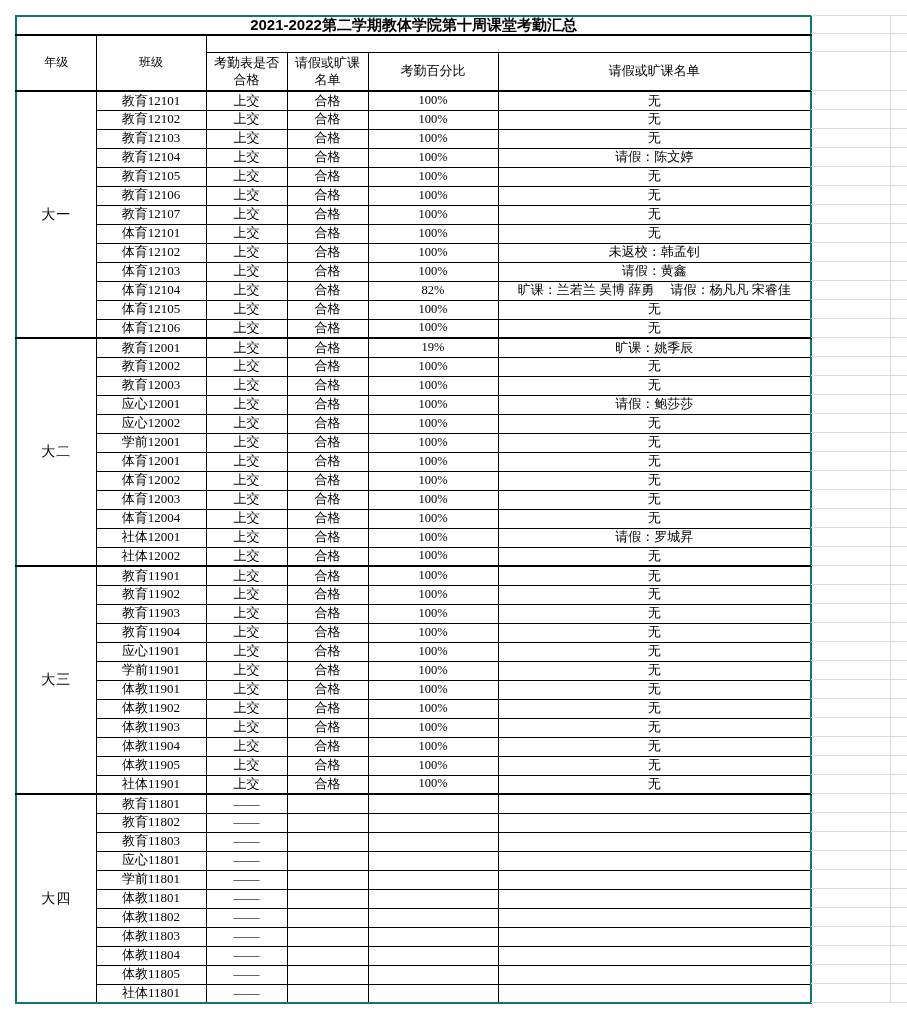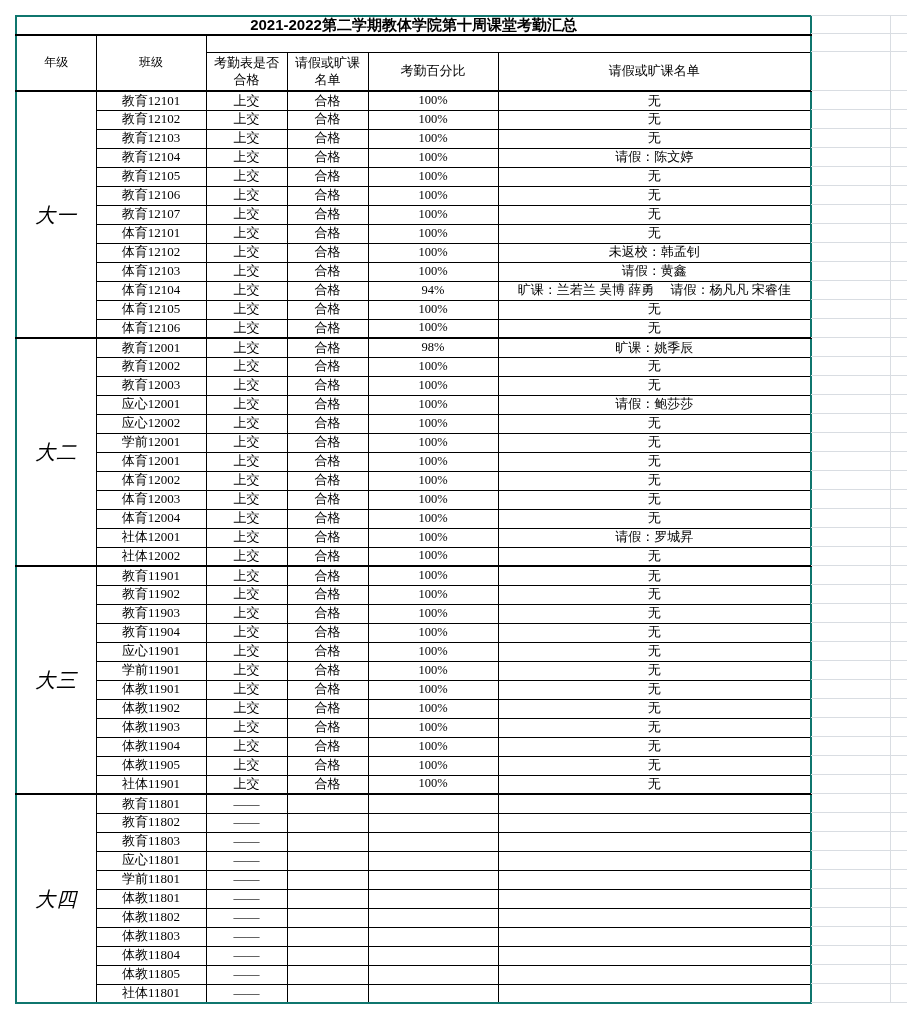--- a/index.html
+++ b/index.html
@@ -20,21 +20,21 @@
   tr.title-row{height:18px;}
   .title-cell{
     font-family:"Liberation Sans","DejaVu Sans",sans-serif;
     font-weight:bold;font-size:15px;border-bottom:2px solid #000;
   }
   tr.spacer-row{height:18px;}
   tr.header-row td{border-bottom:2px solid #000;}
   .head-cell{white-space:normal;font-size:13px;line-height:1.3;padding:0 2px;height:37px;}
   .merge-head{font-size:12px;}
   tr.data{height:19px;}
-  td.grade-cell{font-size:20px;letter-spacing:1px;font-style:italic;}
+  td.grade-cell{font-size:14px;letter-spacing:1px;}
   tr.group-start td{border-top:2px solid #000;text-align:center;}
   td.percent-cell{font-size:12.5px;}
   td.names-cell{font-size:13px;}
   td.paper-cell{font-size:13px;}
   .gridline{position:absolute;background:#d9dde2;}
 </style>
 </head>
 <body>
 
 <div class="sheet">
@@ -131,21 +131,21 @@
           <td class="class-cell">体育12103</td>
           <td class="paper-cell">上交</td>
           <td class="qualified-cell">合格</td>
           <td class="percent-cell">100%</td>
           <td class="names-cell">请假：黄鑫</td>
         </tr>
         <tr class="data">
           <td class="class-cell">体育12104</td>
           <td class="paper-cell">上交</td>
           <td class="qualified-cell">合格</td>
-          <td class="percent-cell">94%</td>
+          <td class="percent-cell">82%</td>
           <td class="names-cell">旷课：兰若兰 吴博 薛勇　 请假：杨凡凡 宋睿佳</td>
         </tr>
         <tr class="data">
           <td class="class-cell">体育12105</td>
           <td class="paper-cell">上交</td>
           <td class="qualified-cell">合格</td>
           <td class="percent-cell">100%</td>
           <td class="names-cell">无</td>
         </tr>
         <tr class="data">
@@ -153,21 +153,21 @@
           <td class="paper-cell">上交</td>
           <td class="qualified-cell">合格</td>
           <td class="percent-cell">100%</td>
           <td class="names-cell">无</td>
         </tr>
         <tr class="data group-start">
           <td rowspan="12" class="grade-cell">大二</td>
           <td class="class-cell">教育12001</td>
           <td class="paper-cell">上交</td>
           <td class="qualified-cell">合格</td>
-          <td class="percent-cell">98%</td>
+          <td class="percent-cell">19%</td>
           <td class="names-cell">旷课：姚季辰</td>
         </tr>
         <tr class="data">
           <td class="class-cell">教育12002</td>
           <td class="paper-cell">上交</td>
           <td class="qualified-cell">合格</td>
           <td class="percent-cell">100%</td>
           <td class="names-cell">无</td>
         </tr>
         <tr class="data">

